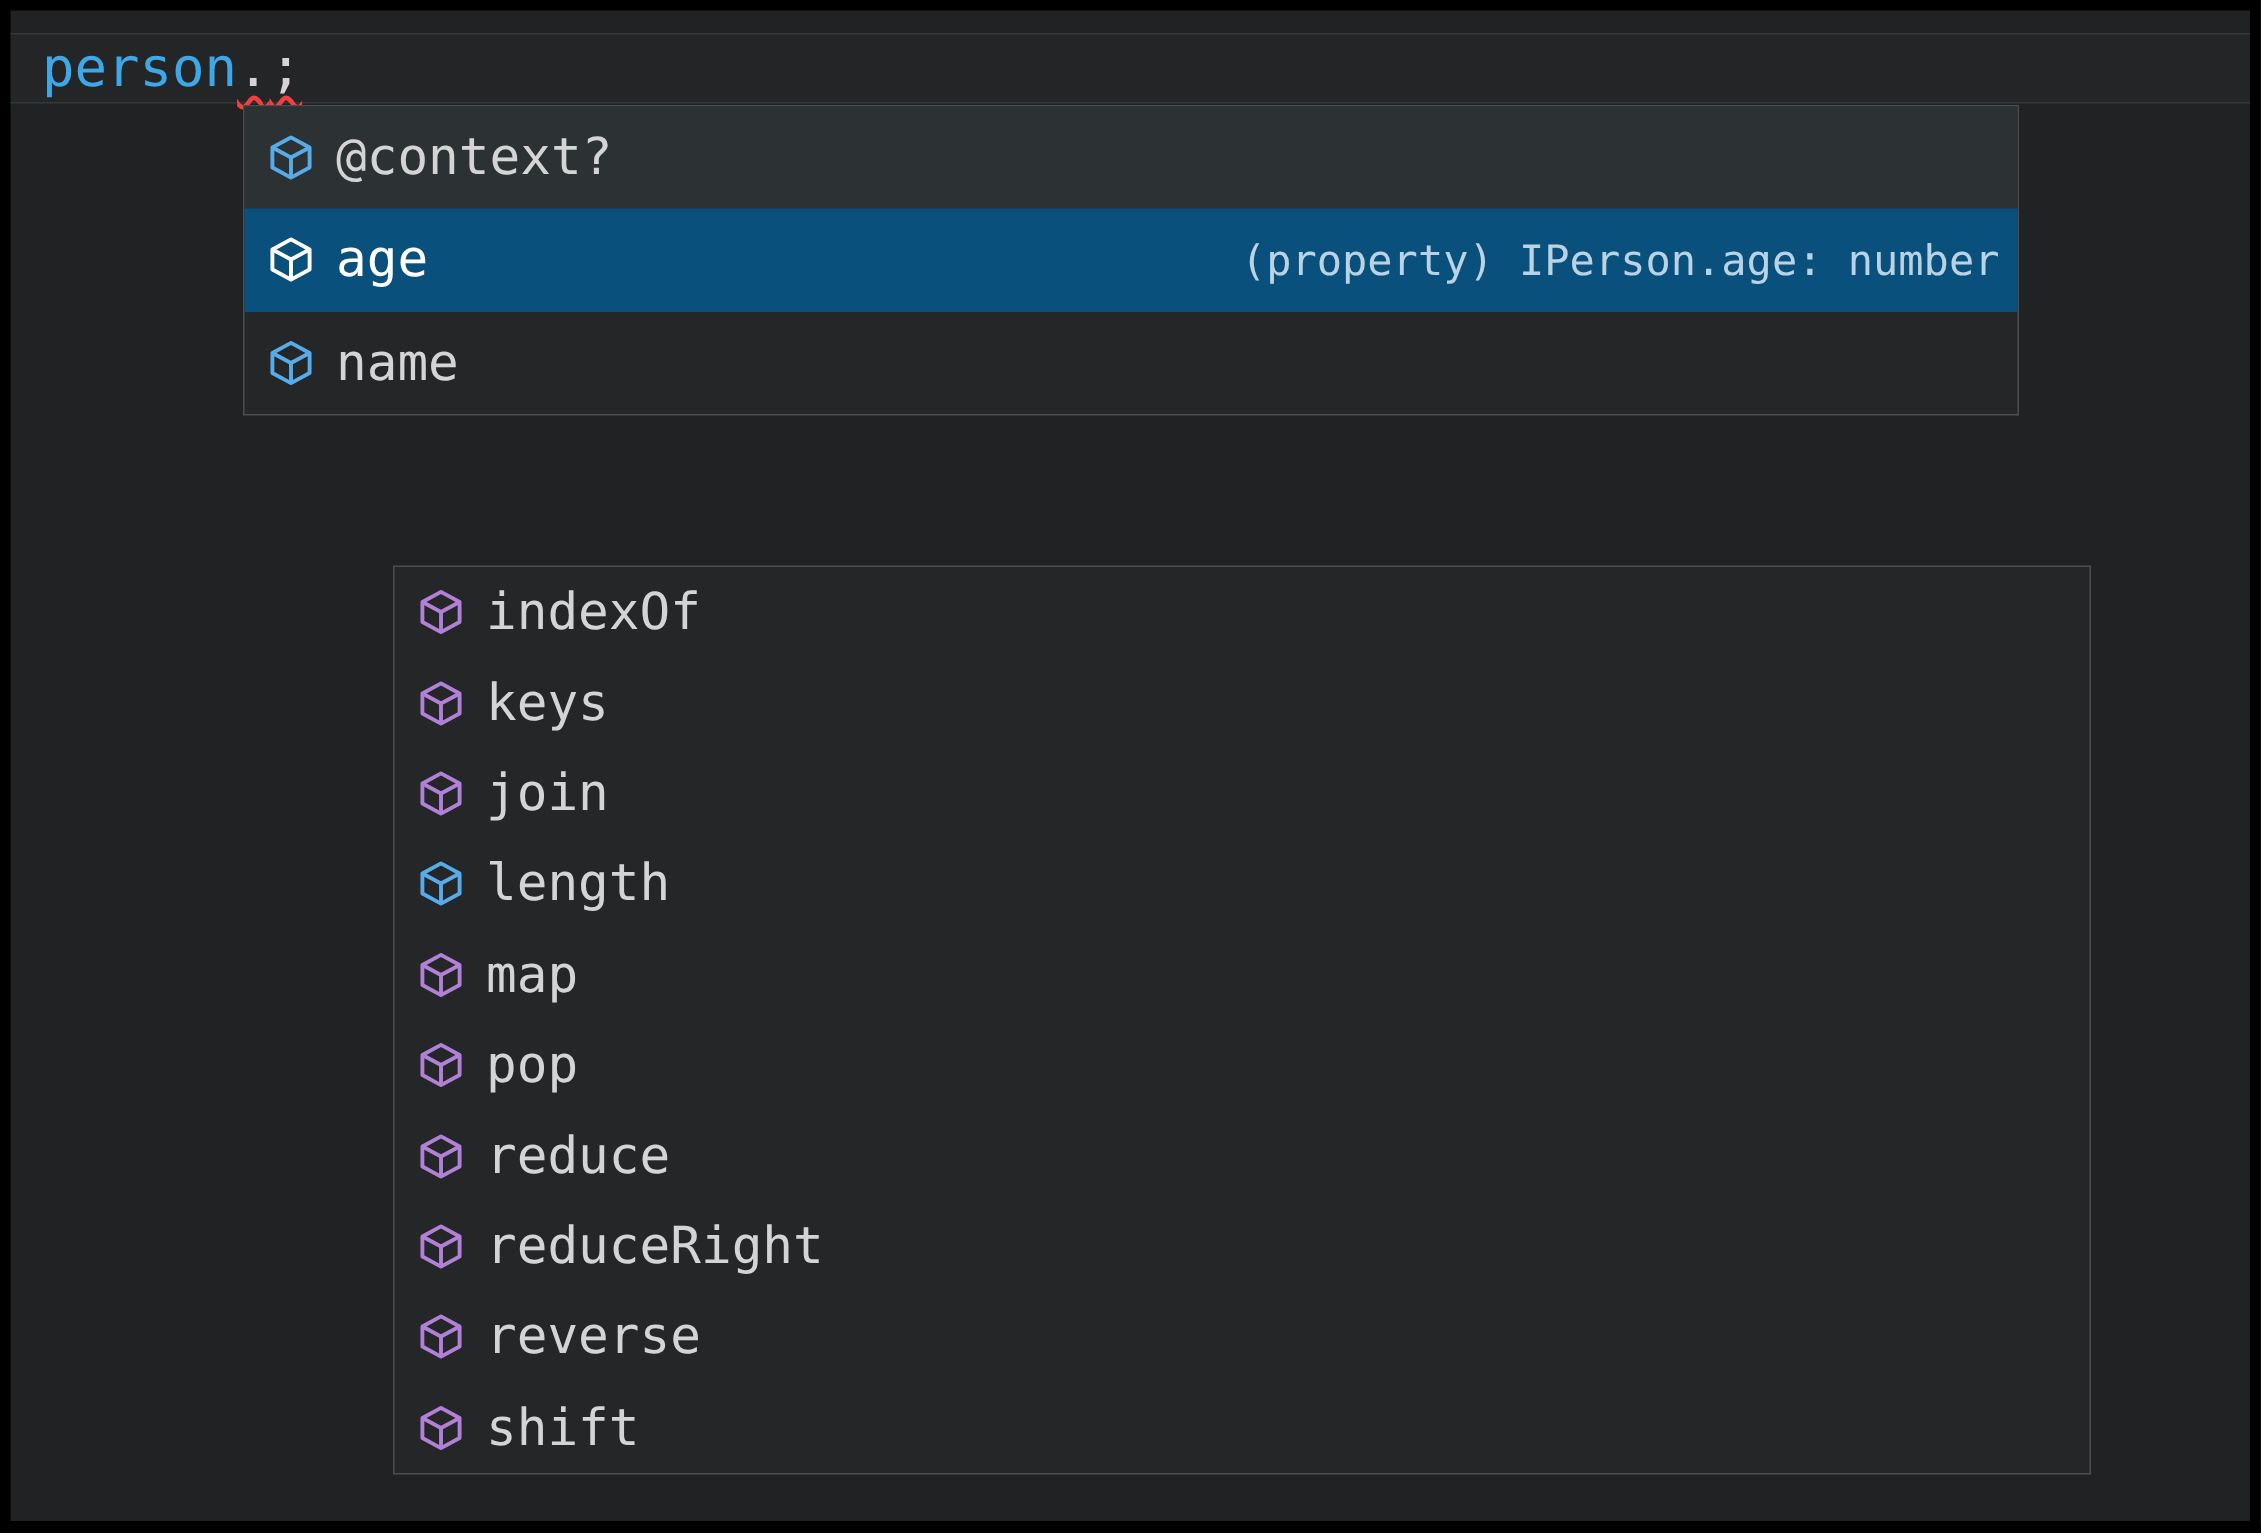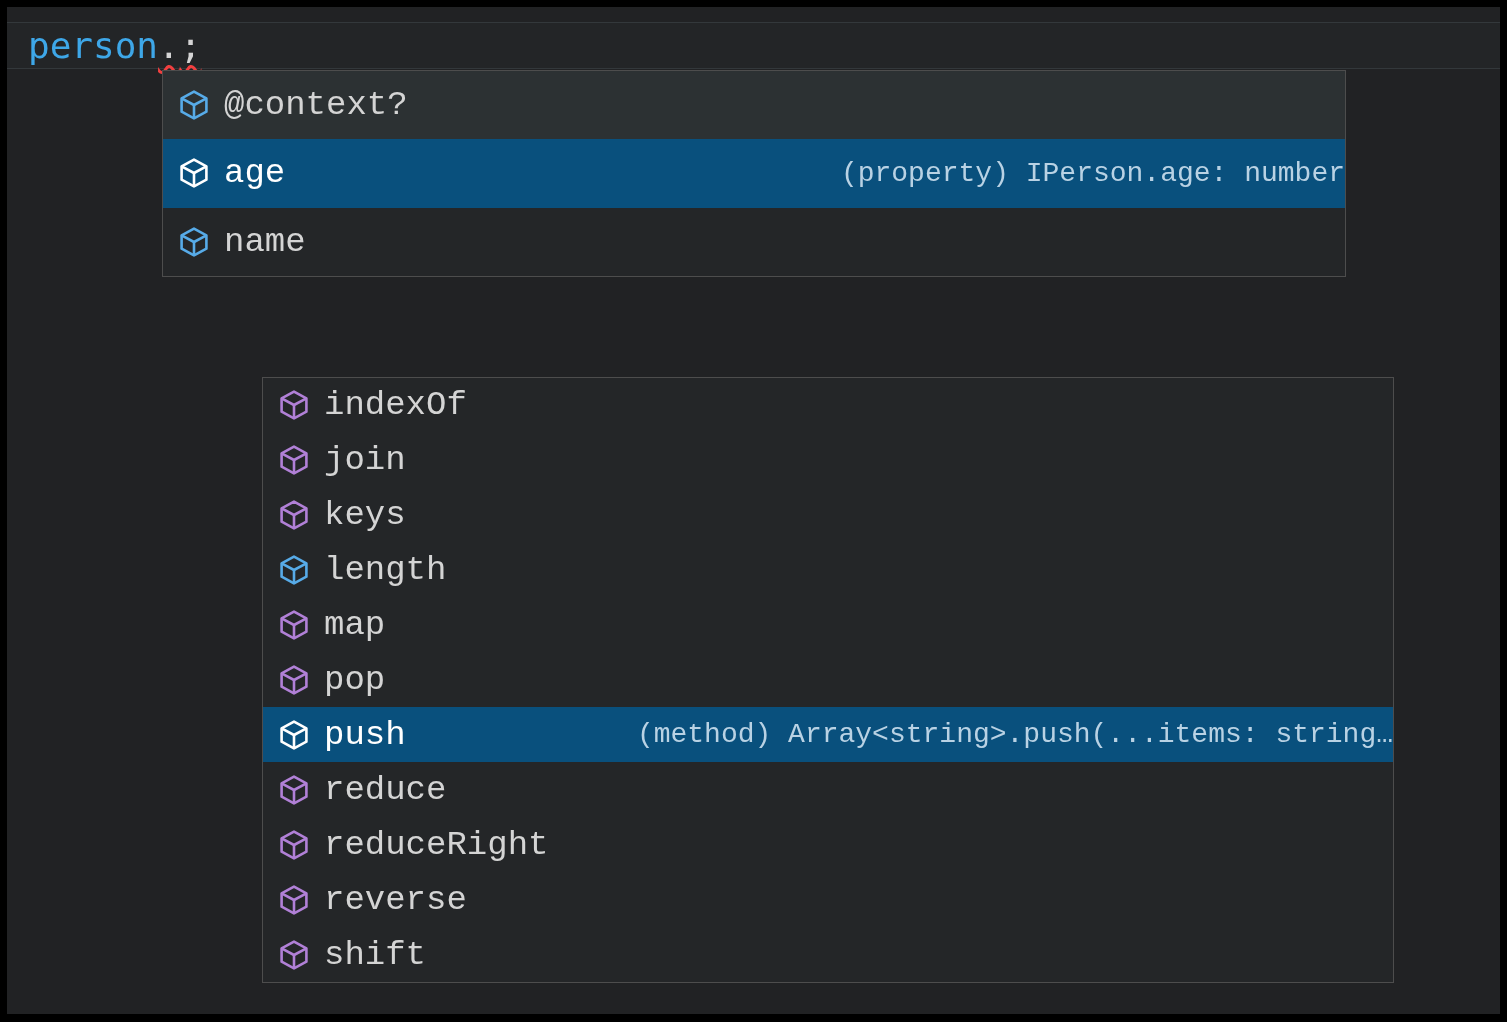--- a/index.html
+++ b/index.html
@@ -36,21 +36,21 @@
   .suggest{
     position:absolute;box-sizing:border-box;
     background:var(--widget-bg,#242628);
     border:1px solid var(--widget-border,#4d4d4d);
     display:flex;flex-direction:column;
   }
   #suggest-widget-1{left:155px;top:63px;width:1184px;height:207px;}
   #suggest-widget-2{left:255px;top:370px;width:1132px;height:606px;}
   .srow{
     flex:1;display:flex;align-items:center;
-    padding:0 0 0 14px;min-width:0;font-family:Liberation Mono, monospace;
+    padding:0 12px 0 14px;min-width:0;
   }
   .srow.row-light{background:var(--row-light-bg,#2c3133);}
   .srow.selected{background:var(--selection-bg,#09507d);}
   .sicon{width:34px;height:34px;flex:0 0 34px;display:flex;align-items:center;justify-content:center;margin-right:13px;}
   .sicon svg{width:32px;height:32px;}
   .slabel{font-size:34px;color:var(--label-fg,#d4d4d4);white-space:pre;}
   .srow.selected .slabel{color:var(--label-selected-fg,#ffffff);}
   .sdetail{
     margin-left:auto;padding-left:30px;font-size:28px;
     color:var(--detail-fg,#b9d2e4);white-space:pre;overflow:hidden;
@@ -112,34 +112,34 @@
         <span class="slabel">indexOf</span>
       </div>
       <div class="srow">
         <span class="sicon">
           <svg viewBox="0 0 16 16" fill="none" stroke="#b180d7" stroke-width="1.3" stroke-linejoin="round">
             <path d="M8 1.3 L14.2 4.65 V11.35 L8 14.7 L1.8 11.35 V4.65 Z"></path>
             <path d="M1.8 4.65 L8 8 L14.2 4.65"></path>
             <path d="M8 8 V14.7"></path>
           </svg>
         </span>
+        <span class="slabel">keys</span>
+      </div>
+      <div class="srow">
+        <span class="sicon">
+          <svg viewBox="0 0 16 16" fill="none" stroke="#b180d7" stroke-width="1.3" stroke-linejoin="round">
+            <path d="M8 1.3 L14.2 4.65 V11.35 L8 14.7 L1.8 11.35 V4.65 Z"></path>
+            <path d="M1.8 4.65 L8 8 L14.2 4.65"></path>
+            <path d="M8 8 V14.7"></path>
+          </svg>
+        </span>
         <span class="slabel">join</span>
       </div>
       <div class="srow">
         <span class="sicon">
-          <svg viewBox="0 0 16 16" fill="none" stroke="#b180d7" stroke-width="1.3" stroke-linejoin="round">
-            <path d="M8 1.3 L14.2 4.65 V11.35 L8 14.7 L1.8 11.35 V4.65 Z"></path>
-            <path d="M1.8 4.65 L8 8 L14.2 4.65"></path>
-            <path d="M8 8 V14.7"></path>
-          </svg>
-        </span>
-        <span class="slabel">keys</span>
-      </div>
-      <div class="srow">
-        <span class="sicon">
           <svg viewBox="0 0 16 16" fill="none" stroke="#57abe8" stroke-width="1.3" stroke-linejoin="round">
             <path d="M8 1.3 L14.2 4.65 V11.35 L8 14.7 L1.8 11.35 V4.65 Z"></path>
             <path d="M1.8 4.65 L8 8 L14.2 4.65"></path>
             <path d="M8 8 V14.7"></path>
           </svg>
         </span>
         <span class="slabel">length</span>
       </div>
       <div class="srow">
         <span class="sicon">
@@ -154,31 +154,20 @@
       <div class="srow">
         <span class="sicon">
           <svg viewBox="0 0 16 16" fill="none" stroke="#b180d7" stroke-width="1.3" stroke-linejoin="round">
             <path d="M8 1.3 L14.2 4.65 V11.35 L8 14.7 L1.8 11.35 V4.65 Z"></path>
             <path d="M1.8 4.65 L8 8 L14.2 4.65"></path>
             <path d="M8 8 V14.7"></path>
           </svg>
         </span>
         <span class="slabel">pop</span>
       </div>
-      <div class="srow selected">
-        <span class="sicon">
-          <svg viewBox="0 0 16 16" fill="none" stroke="#ffffff" stroke-width="1.3" stroke-linejoin="round">
-            <path d="M8 1.3 L14.2 4.65 V11.35 L8 14.7 L1.8 11.35 V4.65 Z"></path>
-            <path d="M1.8 4.65 L8 8 L14.2 4.65"></path>
-            <path d="M8 8 V14.7"></path>
-          </svg>
-        </span>
-        <span class="slabel">push</span>
-        <span class="sdetail">(method) Array&lt;string&gt;.push(...items: string…</span>
-      </div>
       <div class="srow">
         <span class="sicon">
           <svg viewBox="0 0 16 16" fill="none" stroke="#b180d7" stroke-width="1.3" stroke-linejoin="round">
             <path d="M8 1.3 L14.2 4.65 V11.35 L8 14.7 L1.8 11.35 V4.65 Z"></path>
             <path d="M1.8 4.65 L8 8 L14.2 4.65"></path>
             <path d="M8 8 V14.7"></path>
           </svg>
         </span>
         <span class="slabel">reduce</span>
       </div>

